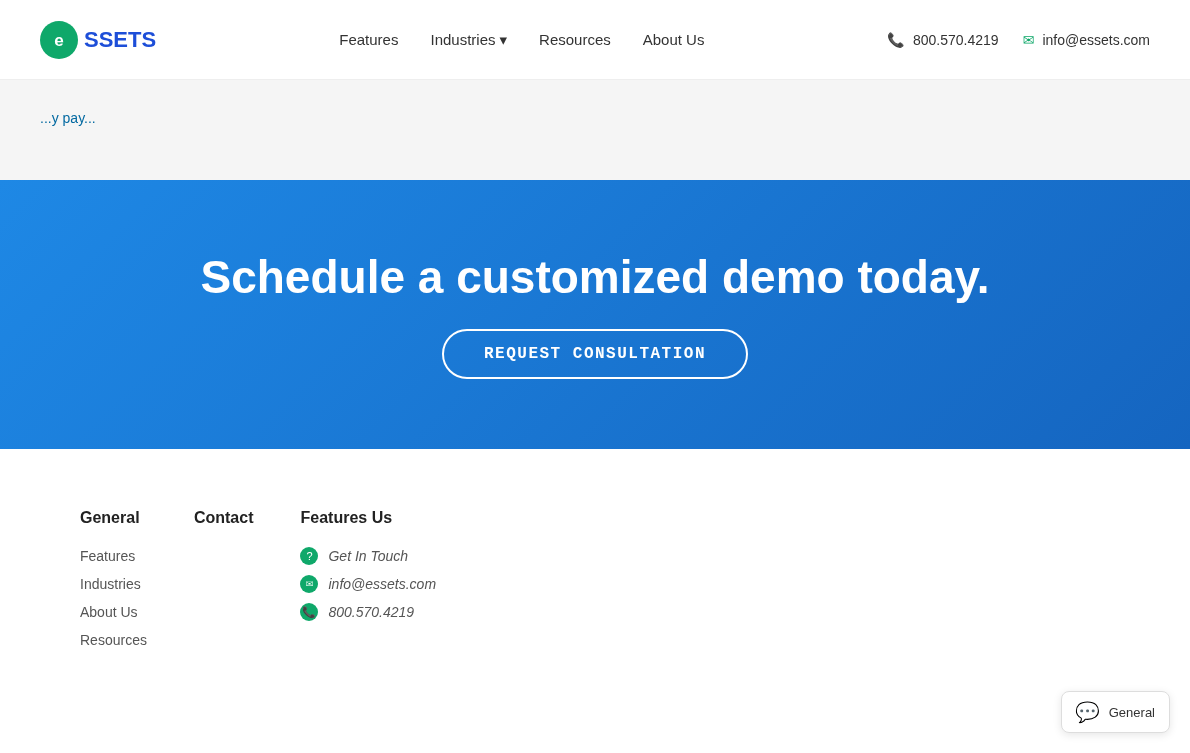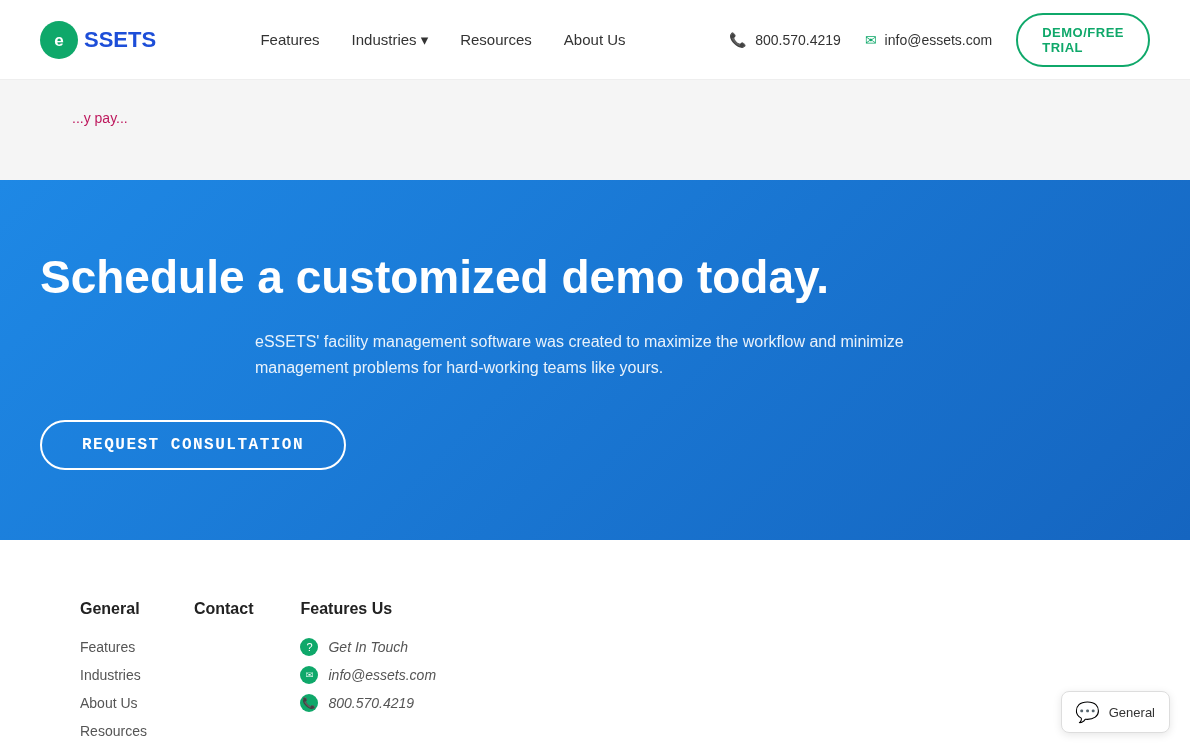--- a/index.html
+++ b/index.html
@@ -26,27 +26,27 @@
       white-space: nowrap;
     }
 
     
     .top-section {
       margin-top: 80px;
       background: #f5f5f5;
       padding: 30px 40px 40px;
       min-height: 100px;
     }
-    .top-section-text { font-size: 14px; color: #be185d; max-width: 900px; margin-left: 32px; }
+    .top-section-text { font-size: 14px; color: #0369a1; max-width: 900px; }
 
     
     .demo-section {
       background: linear-gradient(135deg, #1e88e5 0%, #1565c0 100%);
       padding: 70px 40px;
-      text-align: left;
+      text-align: center;
     }
     .demo-title {
       font-size: 46px; font-weight: 700; color: #fff;
       margin-bottom: 24px; line-height: 1.2;
     }
     .demo-subtitle {
       font-size: 16px; color: rgba(255,255,255,0.9);
       max-width: 680px; margin: 0 auto 40px; line-height: 1.6;
     }
     .demo-btn {
@@ -124,35 +124,31 @@
 
   <div class="nav-contact">
     <a class="nav-phone" href="#">
       <span style="color:#0fa86a;">📞</span>
       <span>800.570.4219</span>
     </a>
     <a class="nav-email" href="#">
       <span style="color:#0fa86a;">✉</span>
       <span>info@essets.com</span>
     </a>
-    <a class="nav-cta" href="#">
-      DEMO/FREE<br>TRIAL
-    </a>
   </div>
 </nav>
 
 <div class="top-section">
   <p class="top-section-text">
     ...y pay...
   </p>
 </div>
 
 <div class="demo-section">
   <h2 class="demo-title">Schedule a customized demo today.</h2>
-  <p class="demo-subtitle">eSSETS' facility management software was created to maximize the workflow and minimize management problems for hard-working teams like yours.</p>
   <a class="demo-btn" href="#">REQUEST CONSULTATION</a>
 </div>
 
 <footer>
   <div class="footer-top">
 
     <div class="footer-col">
       <h4>General</h4>
       <ul>
         <li><a href="#">Features</a></li>

